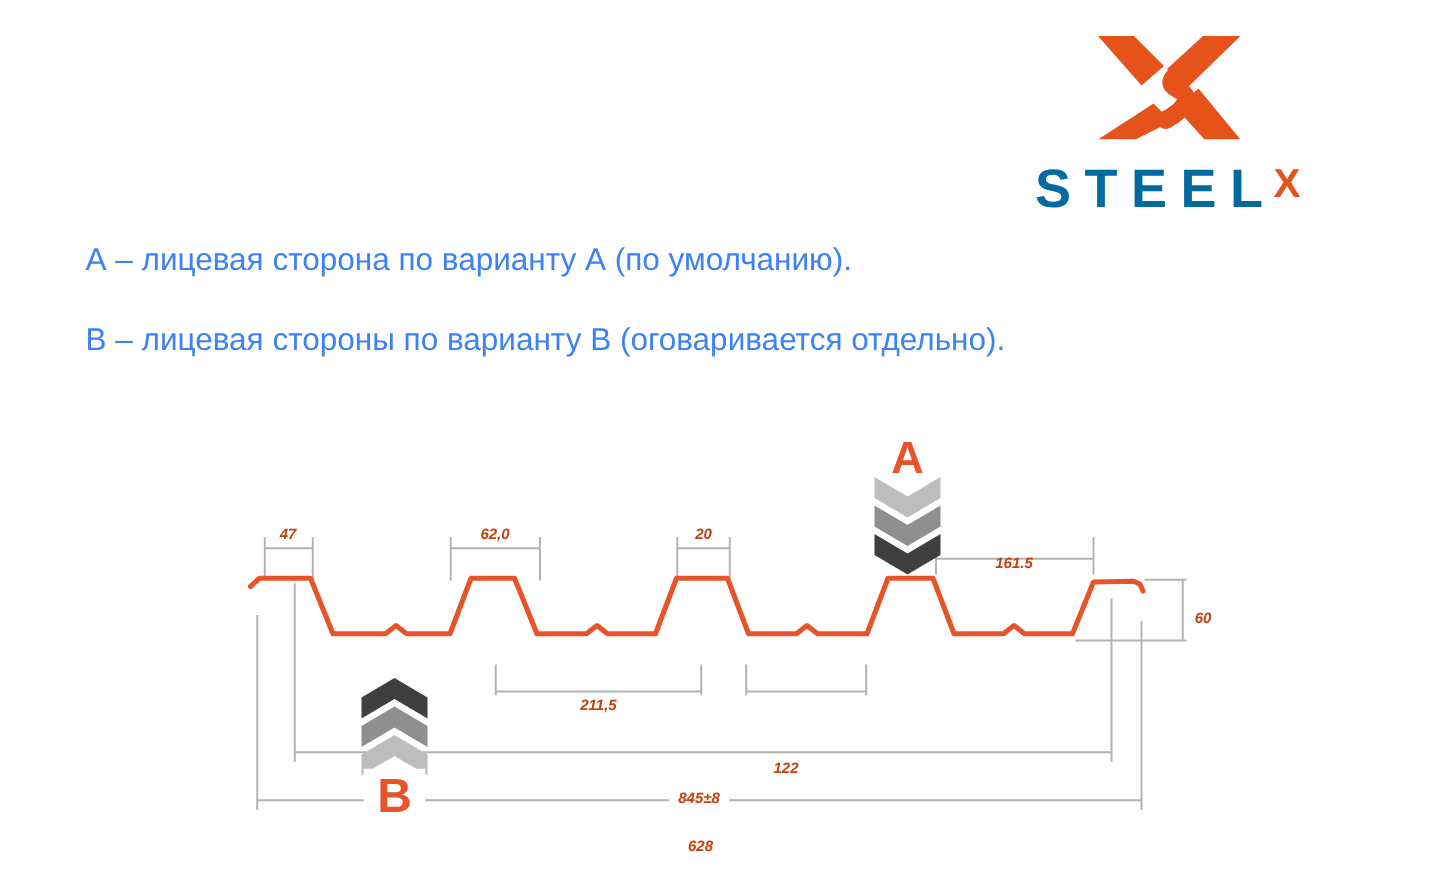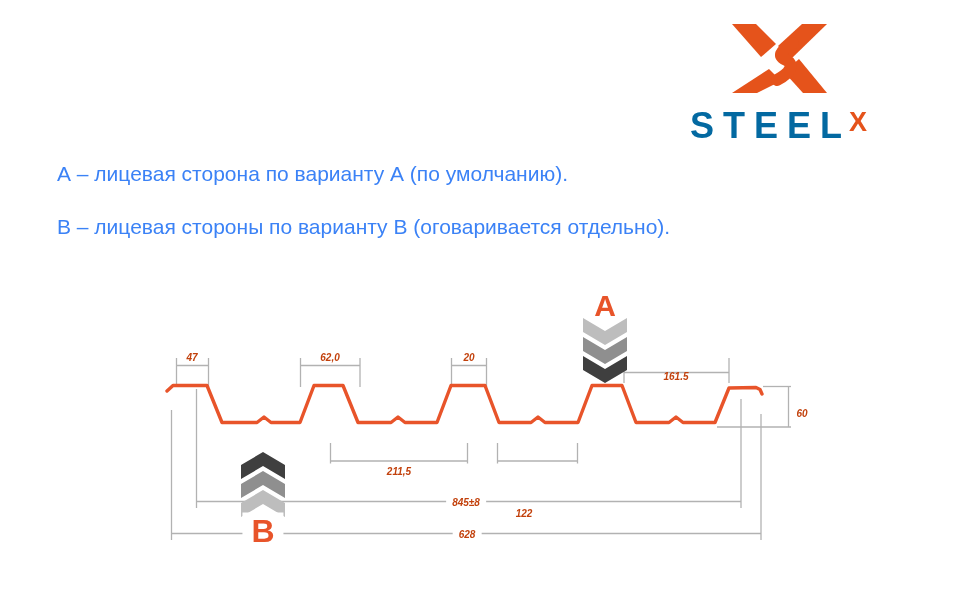--- a/index.html
+++ b/index.html
@@ -16,21 +16,21 @@
   
   .note{position:absolute;left:57px;color:#3b82f6;font-size:21px;white-space:nowrap;}
   .note-a{top:162px;}
   .note-b{top:215px;}
 
   
   .diagram{position:absolute;left:140px;top:280px;width:680px;height:280px;}
   .diagram svg{position:absolute;left:0;top:0;}
   .dim-label{position:absolute;transform:translate(-50%,-50%);
              font-size:10px;font-weight:bold;color:#c2410c;white-space:nowrap;font-style:italic;}
-  .dim-label.bg{background:#ffffff;padding:0 6px;}
+  .dim-label.bg{background:#ffffff;padding:0 6px;margin-top:31px;}
   .variant-label{position:absolute;transform:translate(-50%,-50%);
                  font-weight:bold;color:#e8542a;white-space:nowrap;}
   .variant-a{font-size:30px;}
   .variant-b{font-size:32px;background:#ffffff;padding:0 9px;}
 </style>
 </head>
 <body>
 
 <div id="page">
 

